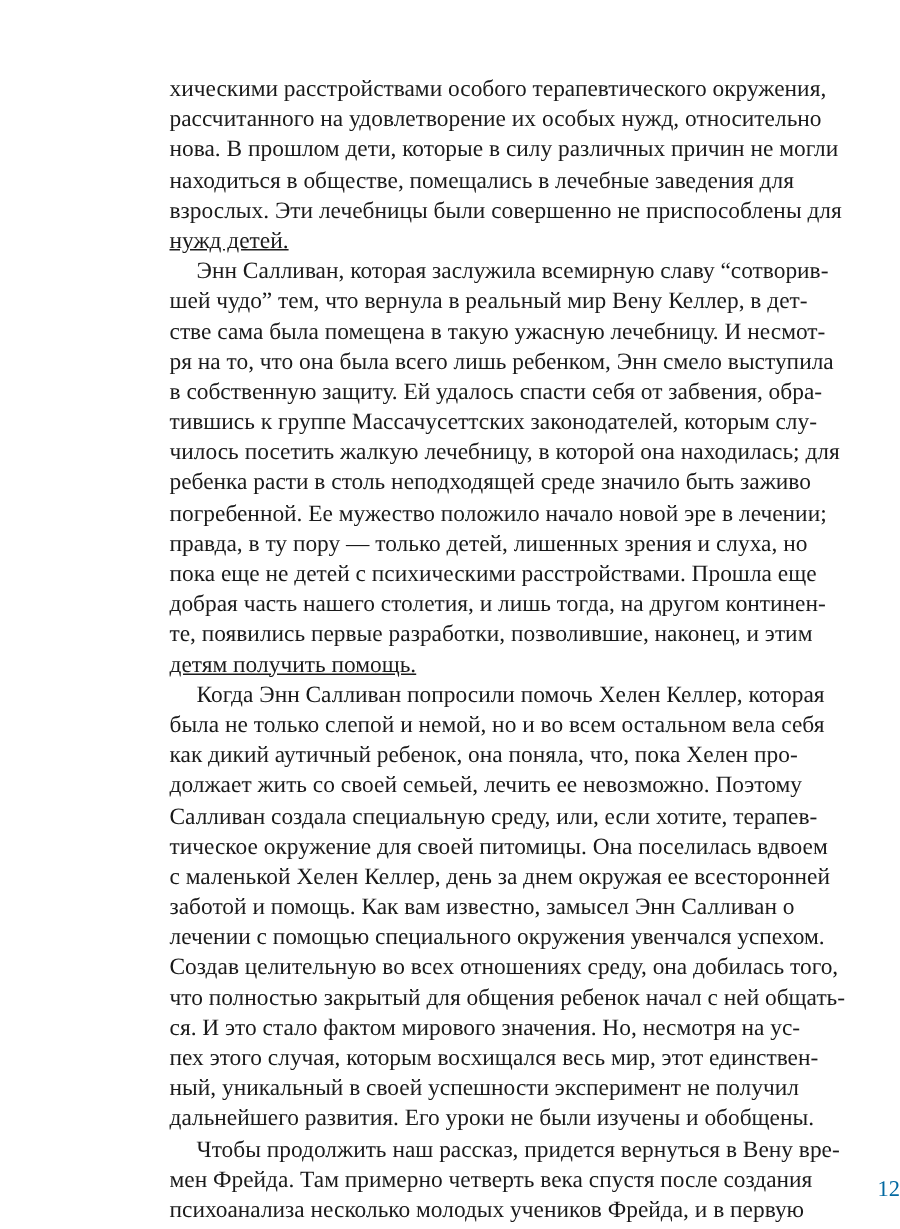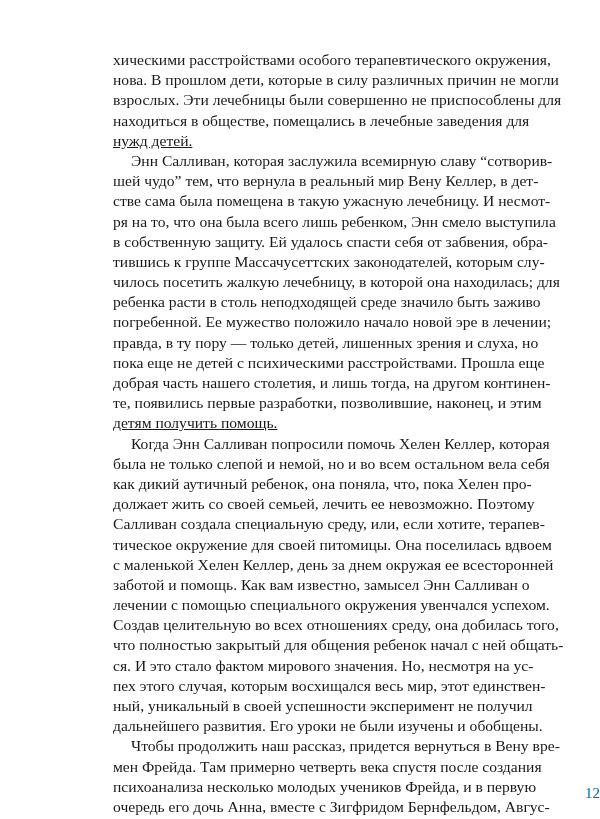--- a/index.html
+++ b/index.html
@@ -16,23 +16,24 @@
     position: absolute; left: 0; width: 600px; top: 785px; text-align: right;
     font-family: "Liberation Serif", serif; font-size: 15px; color: #0369a1;
   }
 </style>
 </head>
 <body>
 
 <div class="page">
   <div>
     <span class="line">хическими расстройствами особого терапевтического окружения,</span>
+    <span class="line">рассчитанного на удовлетворение их особых нужд, относительно</span>
     <span class="line">нова. В прошлом дети, которые в силу различных причин не могли</span>
+    <span class="line">находиться в обществе, помещались в лечебные заведения для</span>
     <span class="line">взрослых. Эти лечебницы были совершенно не приспособлены для</span>
-    <span class="line">находиться в обществе, помещались в лечебные заведения для</span>
     <span class="line last">нужд детей.</span>
   </div>
   <div>
     <span class="line indent">Энн Салливан, которая заслужила всемирную славу “сотворив-</span>
     <span class="line">шей чудо” тем, что вернула в реальный мир Вену Келлер, в дет-</span>
     <span class="line">стве сама была помещена в такую ужасную лечебницу. И несмот-</span>
     <span class="line">ря на то, что она была всего лишь ребенком, Энн смело выступила</span>
     <span class="line">в собственную защиту. Ей удалось спасти себя от забвения, обра-</span>
     <span class="line">тившись к группе Массачусеттских законодателей, которым слу-</span>
     <span class="line">чилось посетить жалкую лечебницу, в которой она находилась; для</span>

